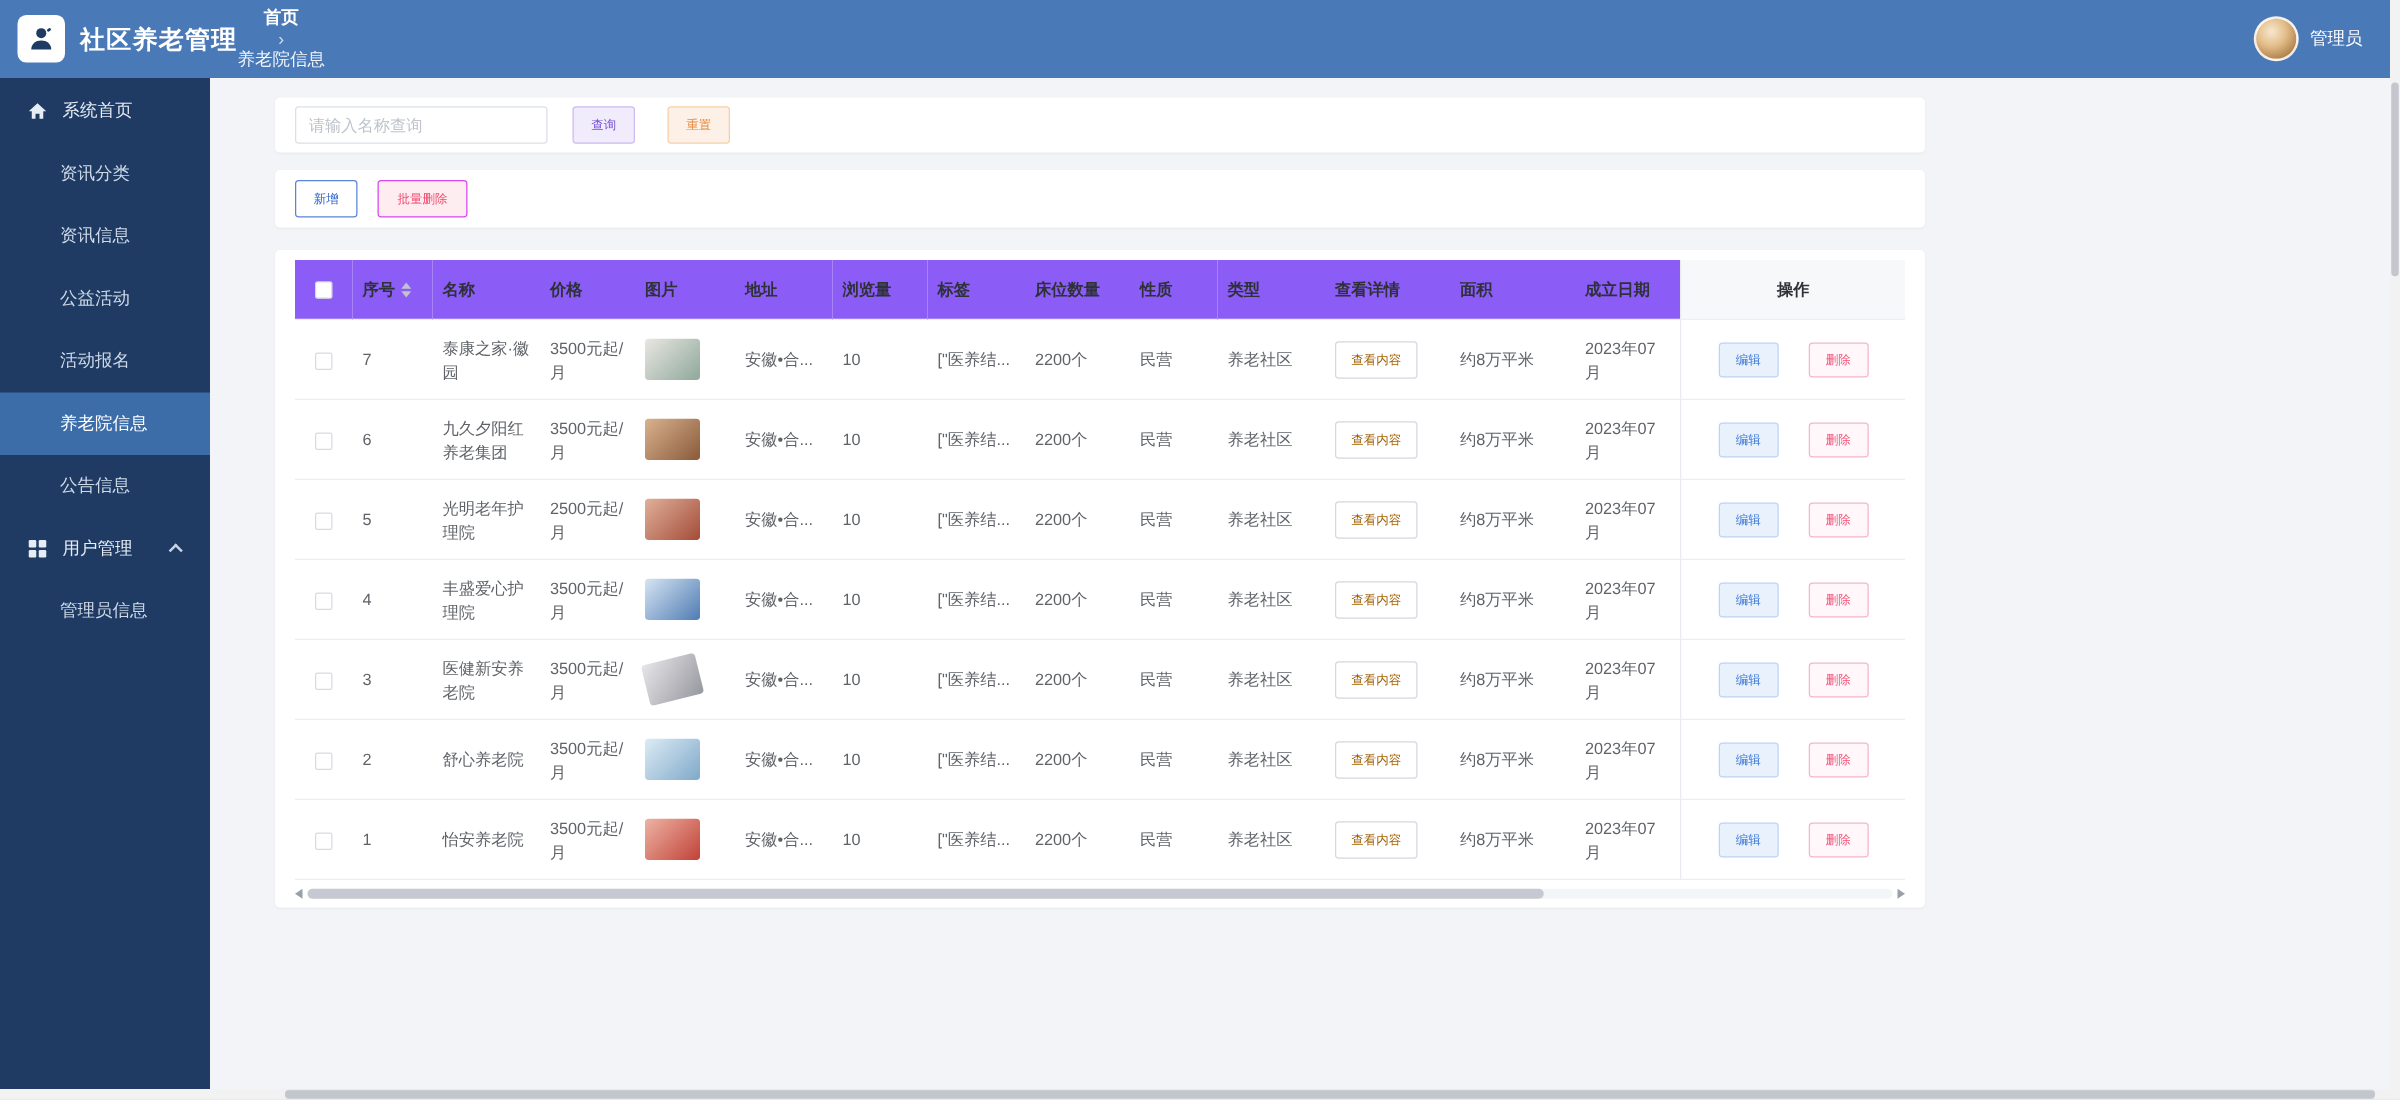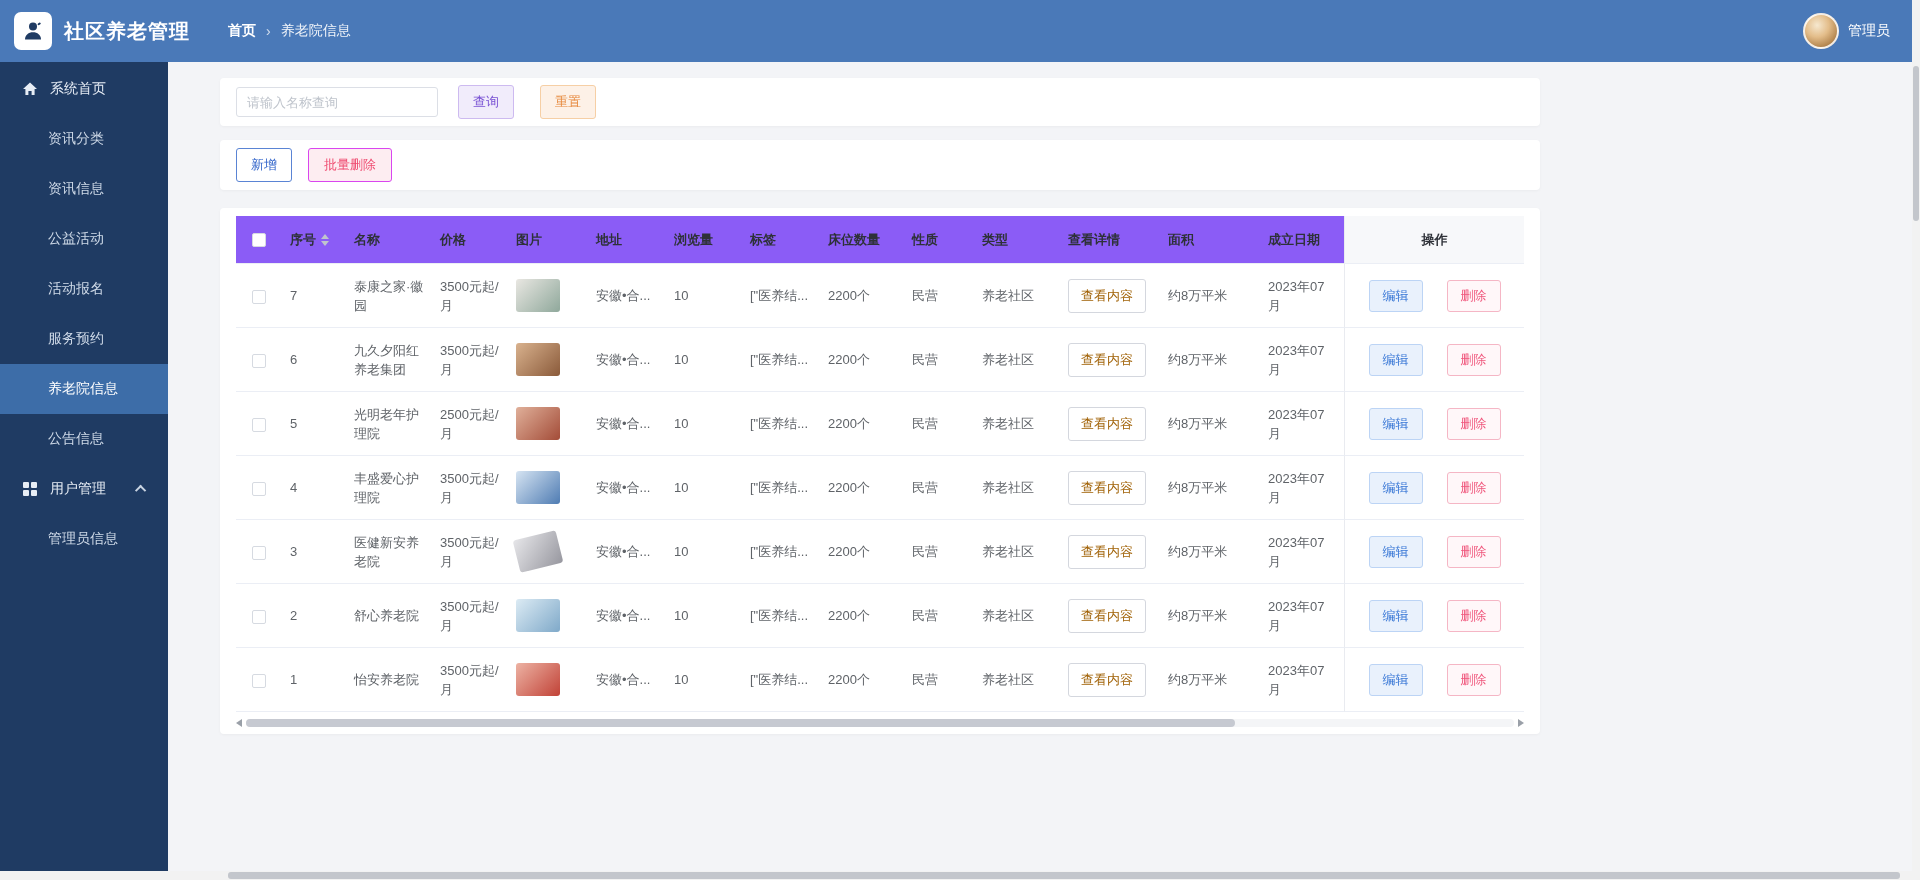--- a/index.html
+++ b/index.html
@@ -5,21 +5,21 @@
   * { margin:0; padding:0; box-sizing:border-box; }
   html,body { width:1920px; height:880px; overflow:hidden; }
   body { font-family:"Liberation Sans","DejaVu Sans",sans-serif; background:#f3f4f7; color:#303133; }
 
   
   .topbar { position:fixed; top:0; left:0; right:0; height:62px; background:#4a79b8;
             display:flex; align-items:center; padding:0 30px 0 14px; z-index:20; }
   .logo { width:38px; height:38px; background:#ffffff; border-radius:7px;
           display:flex; align-items:center; justify-content:center; flex:0 0 auto; }
   .app-title { color:#ffffff; font-size:20px; font-weight:700; margin-left:12px; letter-spacing:1px; }
-  .breadcrumb { display:flex; align-items:center; margin-left:38px; font-size:14px; }
+  .breadcrumb { display:flex; align-items:center; font-size:14px;flex-direction:column; }
   .bc-home { color:#ffffff; font-weight:700; cursor:pointer; }
   .bc-sep { color:rgba(255,255,255,.75); margin:0 10px; font-size:14px; }
   .bc-cur { color:rgba(255,255,255,.92); }
   .user-block { margin-left:auto; display:flex; align-items:center; gap:9px; }
   .avatar { width:36px; height:36px; border-radius:50%;
             background:radial-gradient(circle at 38% 32%, #f6e8cf 0%, #e3bd8a 40%, #b3854e 75%, #7d5a33 100%);
             border:2px solid rgba(255,255,255,.85); }
   .user-name { color:#ffffff; font-size:14px; }
 
   
@@ -36,21 +36,21 @@
   .submenu-item.active { background:#3d6da8; color:#ffffff; }
 
   
   .content { position:fixed; top:62px; left:204px; right:0; bottom:0; padding:16px; background:#f3f4f7; }
   .card { background:#ffffff; border-radius:4px; width:1320px; box-shadow:0 1px 3px rgba(0,0,0,.04); }
   .search-card { display:flex; align-items:center; padding:7px 16px; }
   .search-input { width:202px; height:30px; border:1px solid #dcdfe6; border-radius:3px;
                   padding:0 10px; font-size:13px; color:#333; outline:none;
                   font-family:"Liberation Sans","DejaVu Sans",sans-serif; }
   .search-input::placeholder { color:#bfc4cc; }
-  .btn { font-size:13px; border-radius:3px; cursor:pointer;
+  .btn { font-size:10px; border-radius:3px; cursor:pointer;
          font-family:"Liberation Sans","DejaVu Sans",sans-serif; }
   .btn-query { margin-left:20px; padding:7px 14px; background:#f1ecfb; border:1px solid #cdbaf0; color:#7a52d4; }
   .btn-reset { margin-left:26px; padding:7px 14px; background:#fdf1e7; border:1px solid #f6cfa5; color:#e78a3e; }
   .action-card { margin-top:14px; display:flex; align-items:center; padding:8px 16px; }
   .btn-add { padding:7px 14px; background:#ffffff; border:1px solid #5a84d4; color:#2f62c9; }
   .btn-batch-delete { margin-left:16px; padding:7px 15px; background:#fdedf1; border:1px solid #d946ef; color:#ef4a6f; }
 
   
   .table-card { margin-top:18px; padding:8px 16px 6px 16px; }
   table { width:1288px; table-layout:fixed; border-collapse:separate; border-spacing:0; font-size:13px; }
@@ -121,21 +121,20 @@
         <path d="M8 1.5 L15 8 H12.6 V14 H9.6 V10 H6.4 V14 H3.4 V8 H1 Z" fill="#e7edf5"></path>
       </svg>
       <span>系统首页</span>
     </div>
 
     <div class="submenu">
       <div class="submenu-item">资讯分类</div>
       <div class="submenu-item">资讯信息</div>
       <div class="submenu-item">公益活动</div>
       <div class="submenu-item">活动报名</div>
-      <div class="submenu-item">服务预约</div>
       <div class="submenu-item active">养老院信息</div>
       <div class="submenu-item">公告信息</div>
     </div>
 
     <div class="menu-item">
       <svg class="mi-icon" viewBox="0 0 16 16">
         <rect x="1" y="1" width="6" height="6" rx="1" fill="#e7edf5"></rect>
         <rect x="9" y="1" width="6" height="6" rx="1" fill="#e7edf5"></rect>
         <rect x="1" y="9" width="6" height="6" rx="1" fill="#e7edf5"></rect>
         <rect x="9" y="9" width="6" height="6" rx="1" fill="#e7edf5"></rect>

